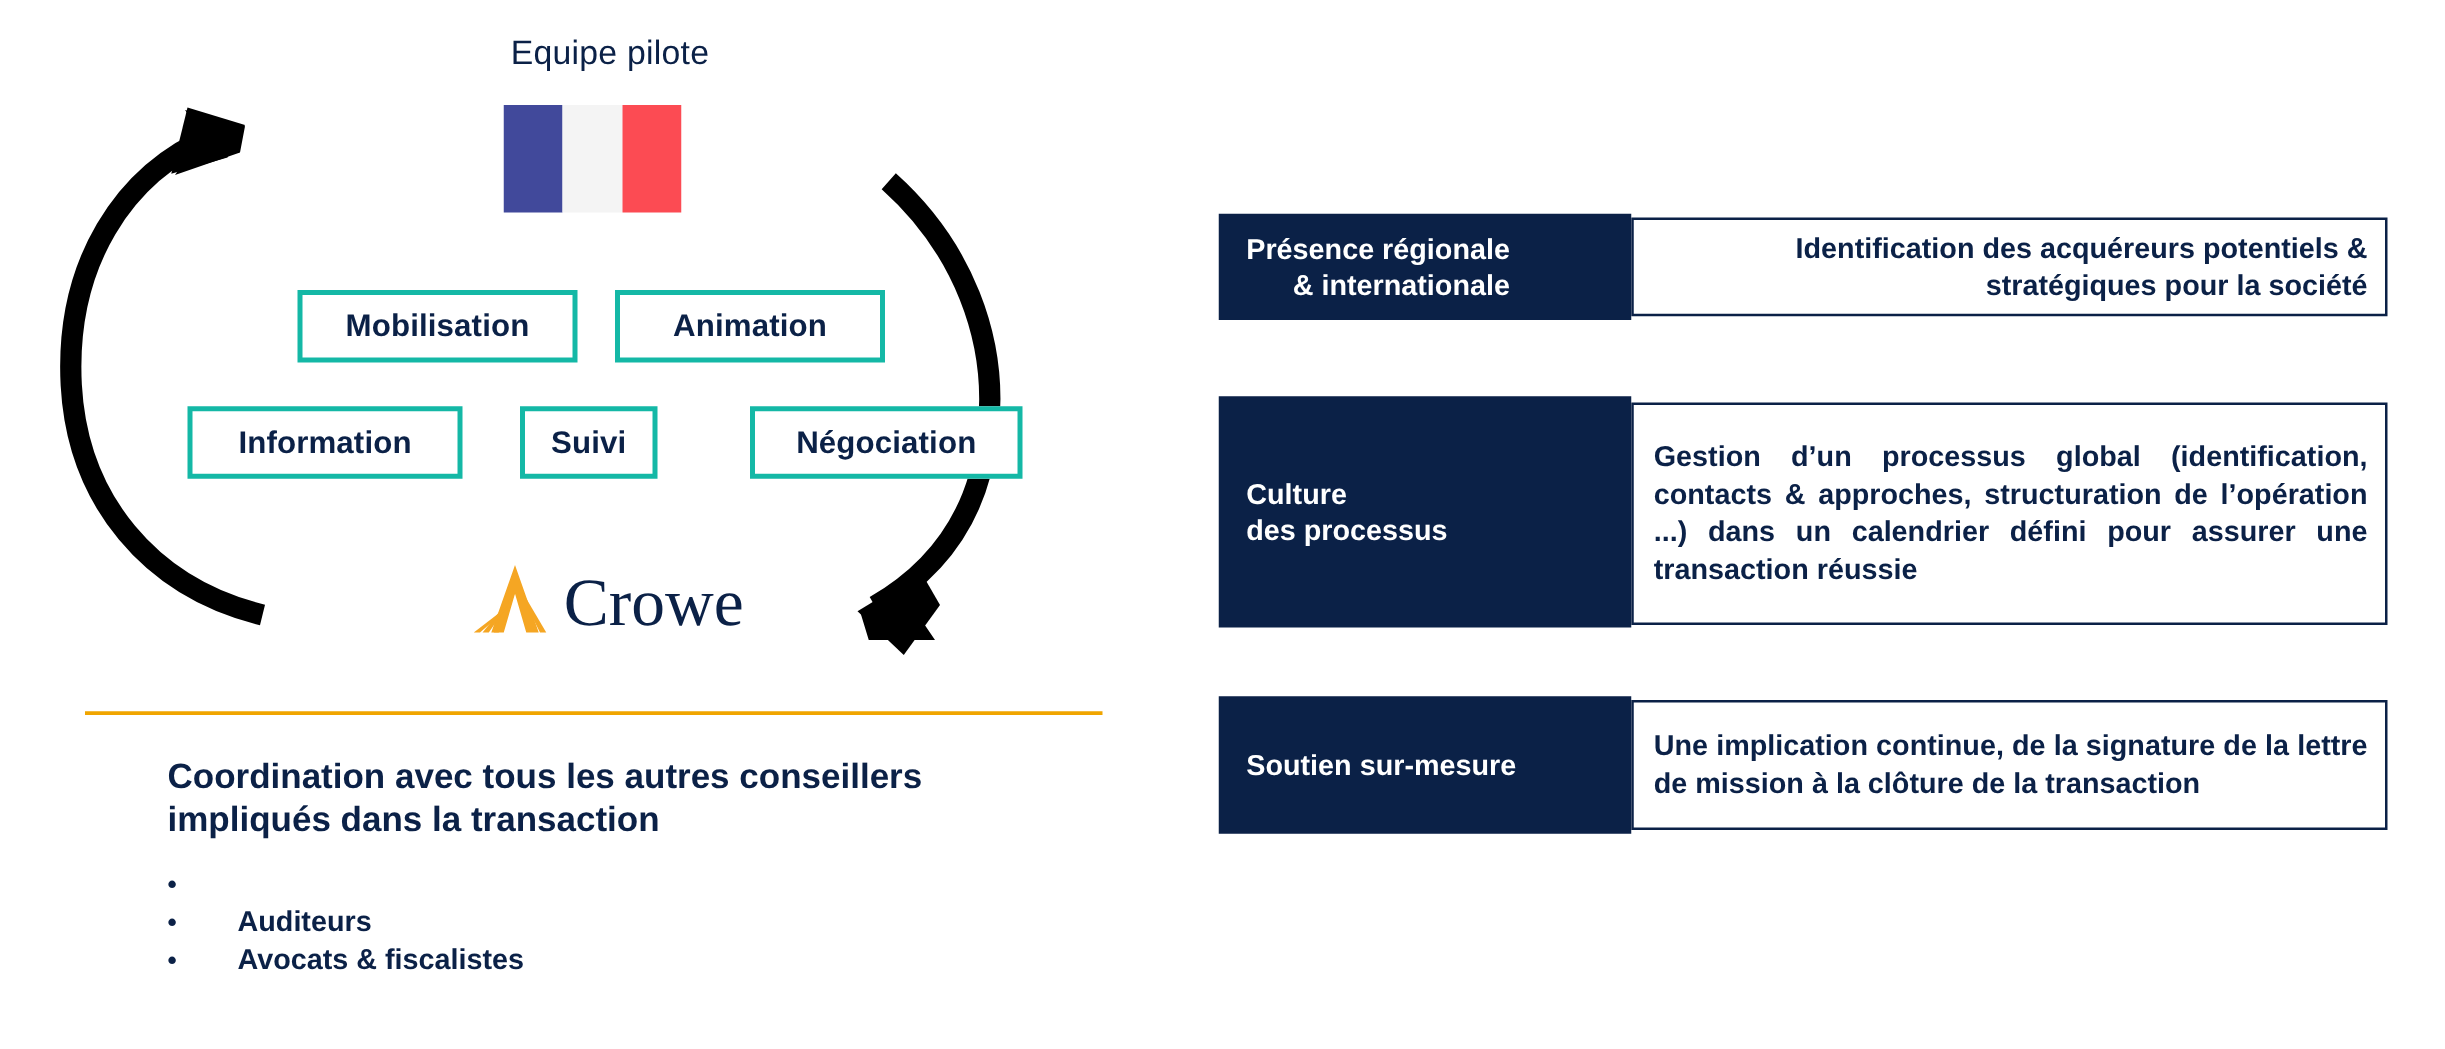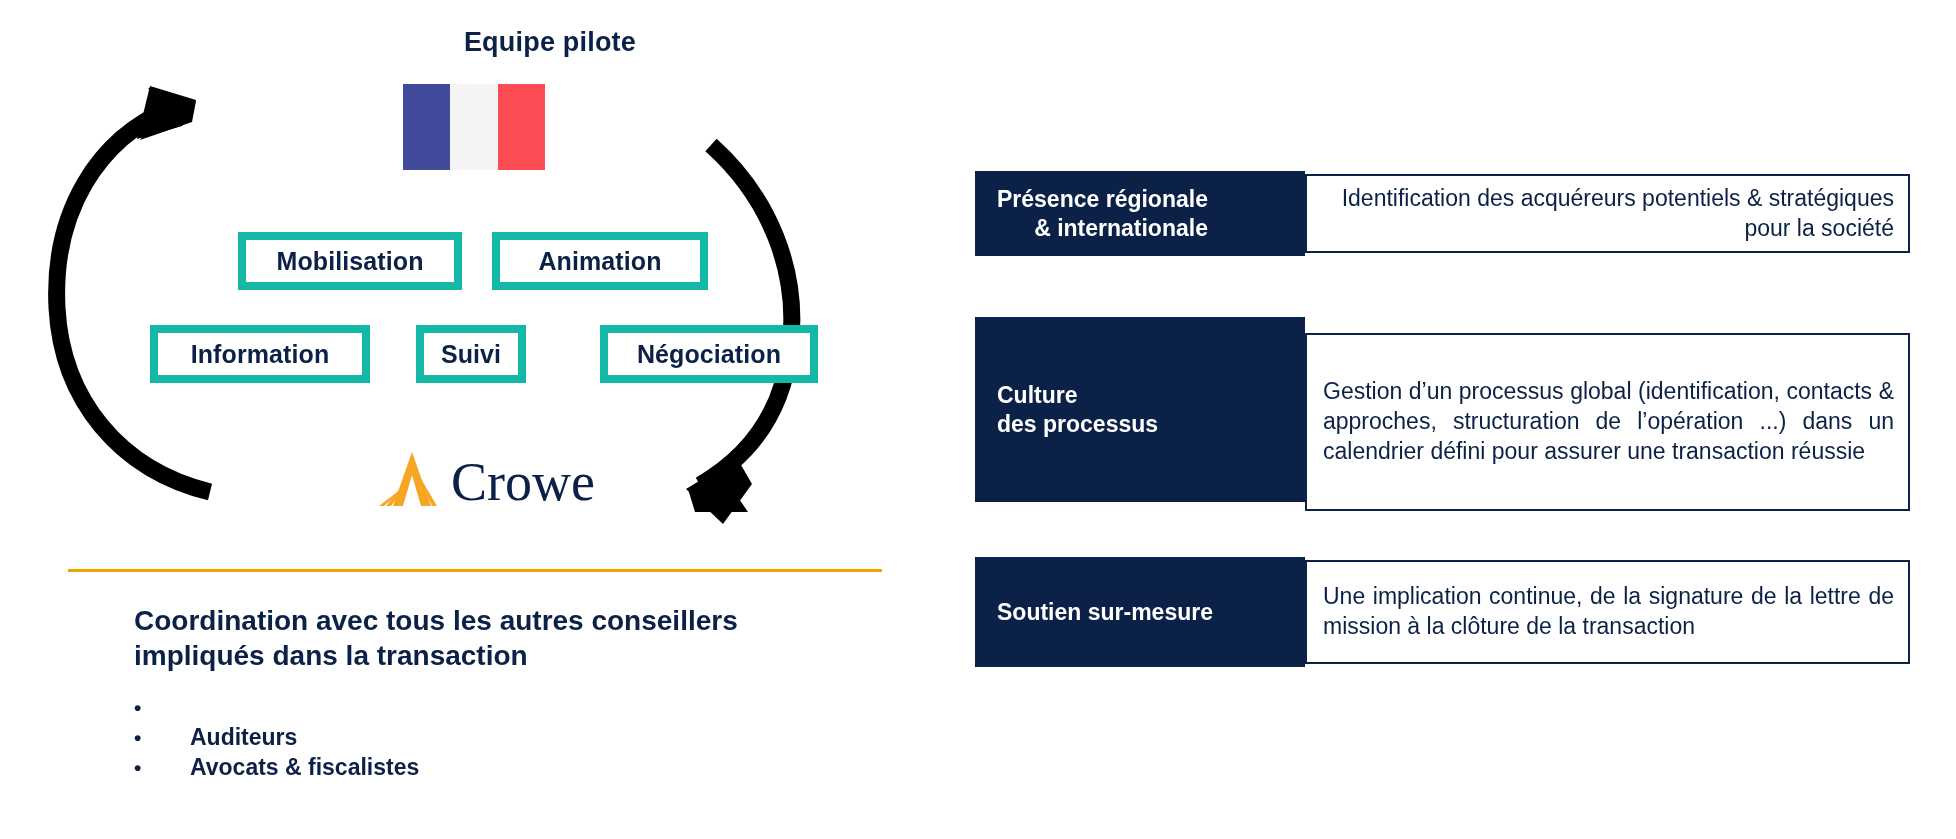--- a/index.html
+++ b/index.html
@@ -20,26 +20,26 @@
     position: absolute;
     left: 0; top: 0;
     width: 1956px;
     height: 839px;
   }
 
   
 
   #equipe-title {
     position: absolute;
-    left: 276px;
+    left: 308px;
     top: 27px;
     width: 360px;
-    text-align: right;
+    text-align: center;
     font-size: 27px;
-    font-weight: bold;
+    font-weight: normal;
     letter-spacing: 0.2px;
     color: #0b2147;
   }
 
   #french-flag {
     position: absolute;
     left: 403px;
     top: 84px;
     width: 142px;
     height: 86px;
@@ -56,21 +56,21 @@
     left: 0;
     top: 0;
     width: 900px;
     height: 560px;
     pointer-events: none;
   }
 
   .pill {
     position: absolute;
     box-sizing: border-box;
-    border: 8px solid #14b8a6;
+    border: 4px solid #14b8a6;
     background: #ffffff;
     display: flex;
     align-items: center;
     justify-content: center;
     font-size: 25px;
     font-weight: bold;
     color: #0b2147;
     letter-spacing: 0.1px;
   }
 
@@ -155,36 +155,36 @@
     padding-left: 22px;
     padding-right: 10px;
     white-space: pre-line;
   }
   .panel-body {
     background: #ffffff;
     border: 2px solid #0b2147;
     box-sizing: border-box;
     color: #0b2147;
     font-size: 23px;
-    font-weight: normal;
+    font-weight: bold;
     line-height: 1.3;
     display: flex;
     align-items: center;
     padding: 6px 14px 6px 16px;
   }
   .panel-body .body-text { width: 100%; }
   .justify .body-text { text-align: justify; text-align-last: left; }
 
   #panel-presence { left: 975px; top: 171px; width: 935px; height: 85px; text-align: right; }
   #panel-presence .panel-label { width: 330px; }
   #panel-presence .panel-body  { width: 605px; height: 79px; margin-top: 3px; }
 
   #panel-culture { left: 975px; top: 317px; width: 935px; height: 185px; }
   #panel-culture .panel-label { width: 330px; }
-  #panel-culture .panel-body  { width: 605px; height: 178px; margin-top: 16px; }
+  #panel-culture .panel-body  { width: 605px; height: 178px; margin-top: 5px; }
 
   #panel-soutien { left: 975px; top: 557px; width: 935px; height: 110px; }
   #panel-soutien .panel-label { width: 330px; text-align: center; }
   #panel-soutien .panel-body  { width: 605px; height: 104px; margin-top: 3px; }
 </style>
 </head>
 <body>
 
 <div class="stage">
 

